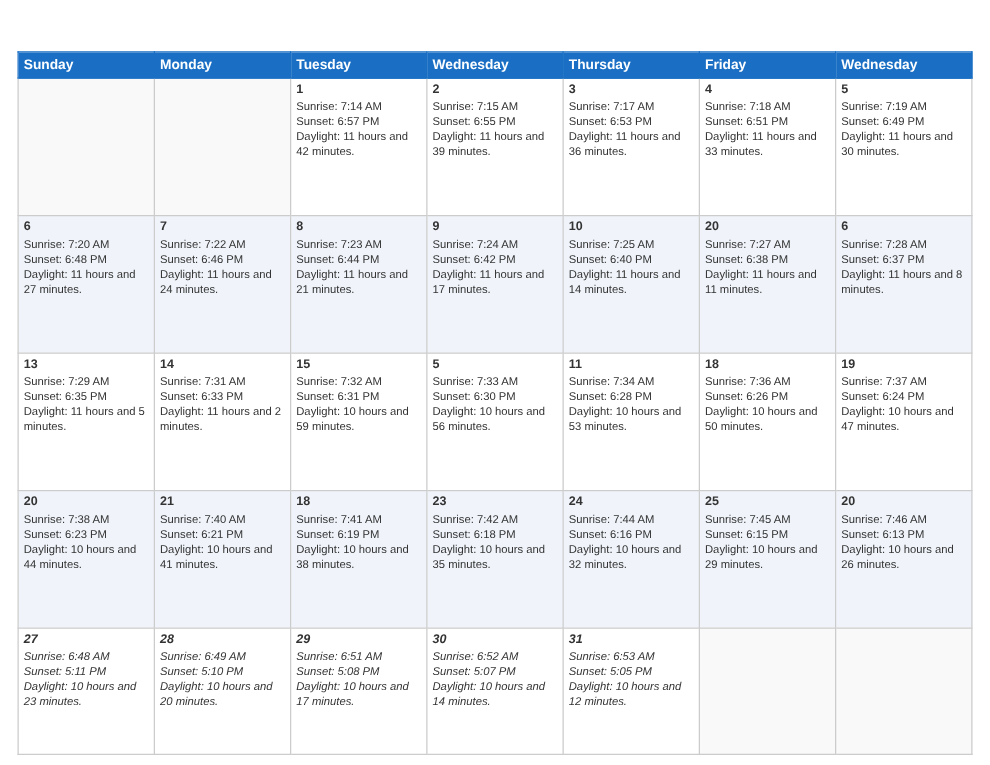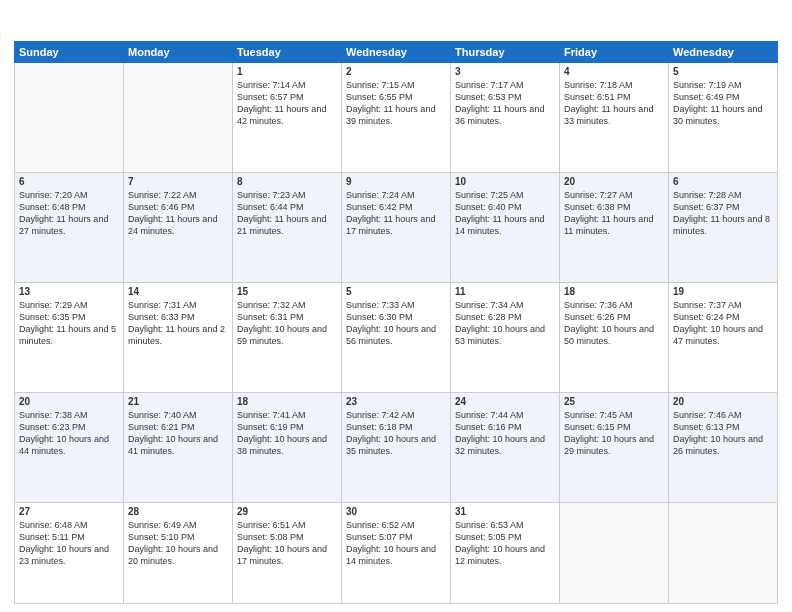--- a/index.html
+++ b/index.html
@@ -73,20 +73,21 @@
     .calendar td {
       border: 1px solid #ccc;
       vertical-align: top;
       padding: 3px 4px;
       font-size: 9.2px;
       color: #333;
       height: 78px;
     }
     .calendar tr:last-child td {
       height: 72px;
+      font-style: italic;
     }
     .day-num {
       font-size: 10px;
       font-weight: bold;
       display: block;
       margin-bottom: 2px;
     }
     .cell-text {
       font-size: 9px;
       line-height: 1.35;

